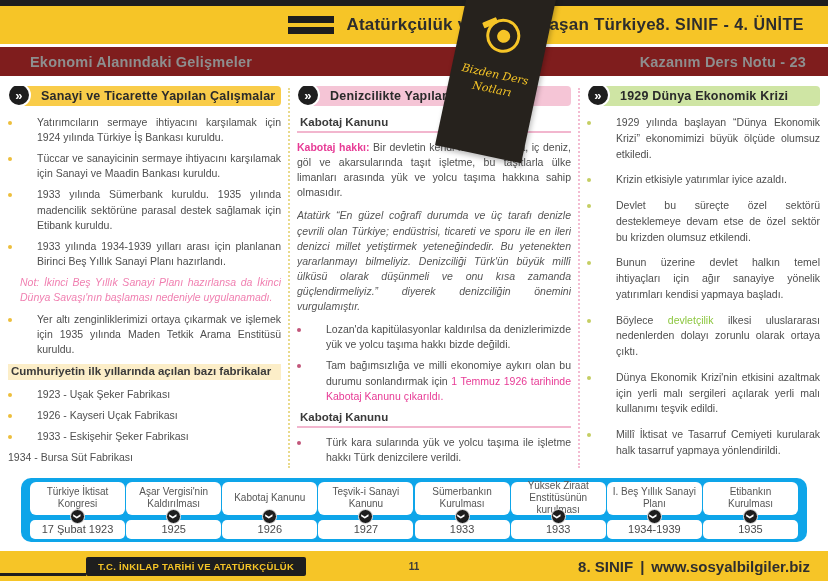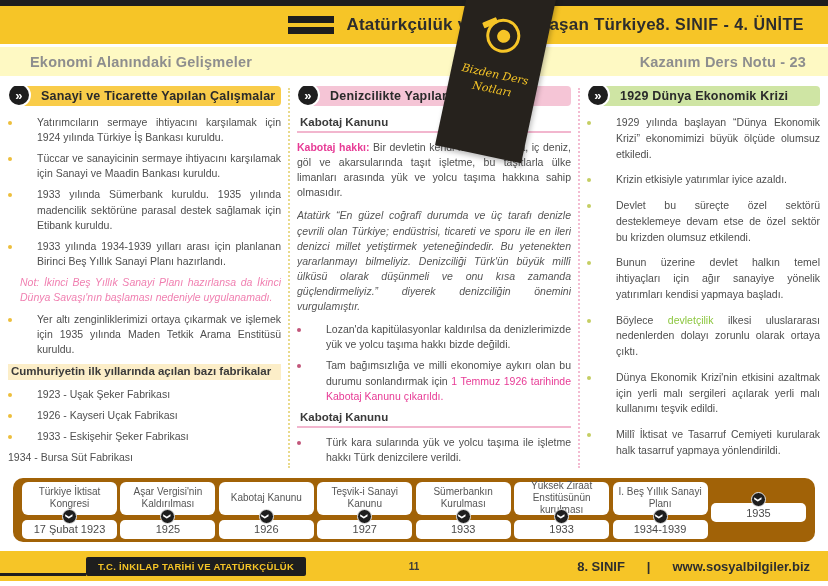--- a/index.html
+++ b/index.html
@@ -12,21 +12,21 @@
   .page{position:relative;width:828px;height:586px;background:#fff;overflow:hidden;}
 
   .top-strip{height:6px;background:#1E1E1E;}
   .header-bar{height:38px;background:var(--yellow);display:flex;align-items:center;justify-content:flex-end;padding-right:24px;}
   .hb-left{display:flex;align-items:center;gap:12px;}
   .menu-bars{display:flex;flex-direction:column;gap:4px;width:46px;}
   .menu-bars i{display:block;height:7px;background:#1E1E1E;}
   .hb-title{font-size:17px;font-weight:bold;color:var(--dark);letter-spacing:.2px;}
   .hb-unit{font-size:16px;font-weight:bold;color:var(--dark);letter-spacing:.5px;}
 
-  .sub-bar{height:29px;margin-top:3px;background:#fef9c3;display:flex;align-items:center;justify-content:space-between;padding:0 22px 0 30px;}
+  .sub-bar{height:29px;margin-top:3px;background:#7f1d1d;display:flex;align-items:center;justify-content:space-between;padding:0 22px 0 30px;}
   .sub-bar span{font-size:14.5px;font-weight:bold;color:#8E8E8E;letter-spacing:.2px;}
 
   .ribbon{position:absolute;left:452px;top:-16px;width:88px;height:172px;background:#26221D;transform:rotate(12deg);z-index:5;display:flex;flex-direction:column;align-items:center;padding-top:34px;box-shadow:2px 3px 5px rgba(0,0,0,.25);}
   .logo-ring{width:34px;height:34px;border:3px solid var(--yellow);border-radius:50%;display:flex;align-items:center;justify-content:center;position:relative;}
   .logo-dot{width:13px;height:13px;background:var(--yellow);border-radius:50%;}
   .logo-dart{position:absolute;left:-9px;top:1px;width:15px;height:6px;background:var(--yellow);transform:rotate(-35deg);border-radius:1px;}
   .ribbon-text{margin-top:16px;color:var(--yellow);font-family:"DejaVu Serif",serif;font-style:italic;font-size:11px;text-align:center;line-height:1.35;}
 
   .content{display:flex;padding:10px 8px 0;height:398px;}
   .col{overflow:hidden;}
@@ -54,33 +54,33 @@
   .subhead{font-weight:bold;color:#3A3A3A;font-size:11.5px;padding:1px 3px 3px;margin:1px 0 7px;}
   .subhead.factories{background:#FCEEC8;}
   .subhead.kabotaj{border-bottom:2px solid #F2B6CE;}
   .para{font-size:10.5px;line-height:1.44;color:var(--body);text-align:justify;margin-bottom:8px;}
   .quote{font-style:italic;color:#555;}
   .accent-pink{color:var(--pink);}
   .accent-green{color:var(--green);}
   .col3 .bt{line-height:1.5;}
   .col3 .b{margin-bottom:10px;}
 
-  .timeline{margin:4px 13px 0;height:64px;background:#a16207;border-radius:10px;display:flex;align-items:center;justify-content:space-between;padding:4px 9px;}
+  .timeline{margin:4px 21px 0;height:64px;background:#0ea5e9;border-radius:10px;display:flex;align-items:center;justify-content:space-between;padding:4px 9px;}
   .tl-item{width:95px;display:flex;flex-direction:column;align-items:center;}
   .tl-title{width:100%;height:33px;background:#fff;border-radius:6px;display:flex;align-items:center;justify-content:center;text-align:center;font-size:10px;line-height:1.2;color:#555;padding:0 3px;}
   .tl-badge{width:15px;height:15px;background:#1E1E1E;border-radius:50%;display:flex;align-items:center;justify-content:center;margin:-6px 0 -4px;z-index:2;border:1px solid #e8e8e8;}
   .chev-down{display:inline-block;transform:rotate(90deg);font-size:7px;color:#fff;font-weight:bold;line-height:1;}
   .tl-year{width:100%;height:19px;background:#fff;border-radius:5px;display:flex;align-items:center;justify-content:center;font-size:11px;color:#4A4A4A;}
 
   .footer{margin-top:9px;height:30px;background:var(--yellow);position:relative;display:flex;align-items:center;justify-content:space-between;padding-right:18px;}
   .footer-left{display:flex;align-items:flex-end;}
   .footer-line{width:86px;height:3px;background:#1E1E1E;}
   .footer-badge{background:#1E1E1E;color:var(--yellow);font-size:9.5px;font-weight:bold;padding:4px 12px;border-radius:2px;letter-spacing:.3px;white-space:nowrap;}
   .footer-page{position:absolute;left:50%;transform:translateX(-50%);font-size:10px;font-weight:bold;color:#3A3A3A;}
-  .footer-right{display:flex;gap:22px;align-items:center;font-size:13px;font-weight:bold;color:#2E2E2E;text-align:center;}
+  .footer-right{display:flex;gap:7px;align-items:center;font-size:15px;font-weight:bold;color:#2E2E2E;text-align:center;}
 </style>
 </head>
 <body>
 
 <div class="page">
 
   <div class="top-strip"></div>
 
   <div class="header-bar">
     <div class="hb-left">
@@ -303,20 +303,21 @@
 
       <div class="tl-item">
         <div class="tl-title">I. Beş Yıllık Sanayi Planı</div>
         <div class="tl-badge">
           <span class="chev-down">❯</span>
         </div>
         <div class="tl-year">1934-1939</div>
       </div>
 
       <div class="tl-item">
+        <div class="tl-title">Etibankın Kurulması</div>
         <div class="tl-badge">
           <span class="chev-down">❯</span>
         </div>
         <div class="tl-year">1935</div>
       </div>
     </div>
 
   <div class="footer">
     <div class="footer-left">
       <span class="footer-line"></span>

